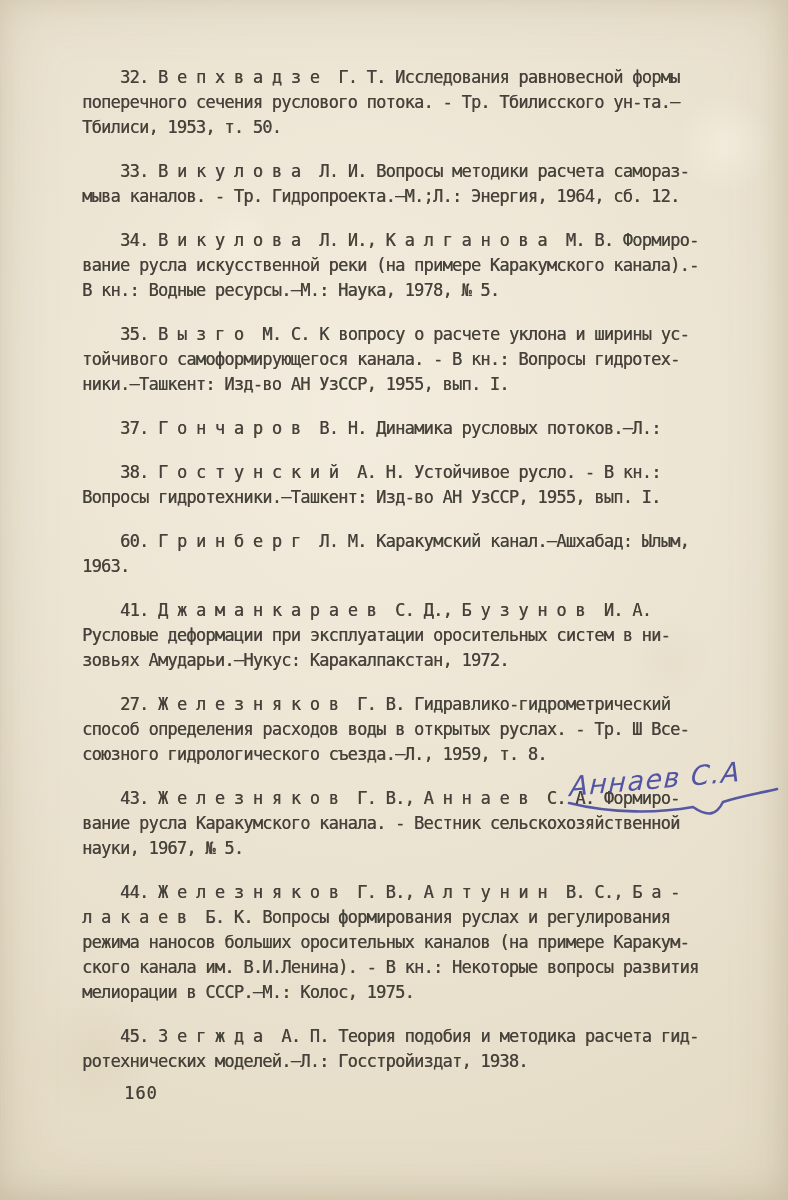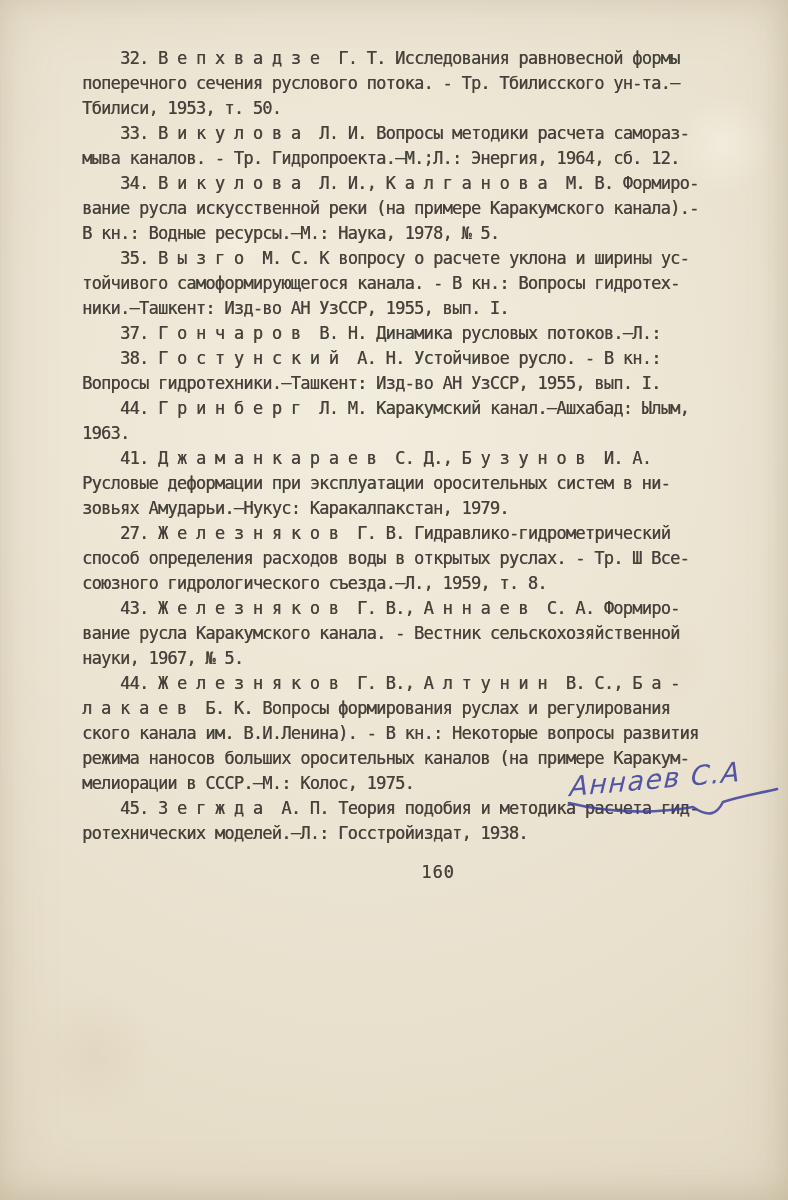--- a/index.html
+++ b/index.html
@@ -35,25 +35,25 @@
     color: #45413a;
     font-size: 17px;
     letter-spacing: -0.75px;
     text-shadow: 0.4px 0.4px 0.45px rgba(70,64,52,0.75);
   }
   .line {
     height: 25px;
     line-height: 25px;
     white-space: pre;
   }
-  .line.first { text-indent: 38px; }
+  .line.first { text-indent: 38px; margin-top: 19px; }
   .folio {
-    margin-top: 14px;
+    margin-top: 7px;
     width: 628px;
-    text-align: center;
+    text-align: left;
     height: 25px; line-height: 25px;
     transform: translateX(42px);
     letter-spacing: 1px;
   }
   .handwriting {
     position: absolute;
     left: 563px; top: 756px;
     width: 226px; height: 70px;
     pointer-events: none;
   }
@@ -92,48 +92,48 @@
     <div>
       <div class="line first">37. Г о н ч а р о в  В. Н. Динамика русловых потоков.—Л.:</div>
     </div>
 
     <div>
       <div class="line first">38. Г о с т у н с к и й  А. Н. Устойчивое русло. - В кн.:</div>
       <div class="line">Вопросы гидротехники.—Ташкент: Изд-во АН УзССР, 1955, вып. I.</div>
     </div>
 
     <div>
-      <div class="line first">44. Г р и н б е р г  Л. М. Каракумский канал.—Ашхабад: Ылым,</div>
+      <div class="line first">60. Г р и н б е р г  Л. М. Каракумский канал.—Ашхабад: Ылым,</div>
       <div class="line">1963.</div>
     </div>
 
 
     <div>
       <div class="line first">41. Д ж а м а н к а р а е в  С. Д., Б у з у н о в  И. А.</div>
       <div class="line">Русловые деформации при эксплуатации оросительных систем в ни-</div>
-      <div class="line">зовьях Амударьи.—Нукус: Каракалпакстан, 1979.</div>
+      <div class="line">зовьях Амударьи.—Нукус: Каракалпакстан, 1972.</div>
     </div>
 
     <div>
       <div class="line first">27. Ж е л е з н я к о в  Г. В. Гидравлико-гидрометрический</div>
       <div class="line">способ определения расходов воды в открытых руслах. - Тр. Ш Все-</div>
       <div class="line">союзного гидрологического съезда.—Л., 1959, т. 8.</div>
     </div>
 
     <div>
       <div class="line first">43. Ж е л е з н я к о в  Г. В., А н н а е в  С. А. Формиро-</div>
       <div class="line">вание русла Каракумского канала. - Вестник сельскохозяйственной</div>
       <div class="line">науки, 1967, № 5.</div>
     </div>
 
     <div>
       <div class="line first">44. Ж е л е з н я к о в  Г. В., А л т у н и н  В. С., Б а -</div>
       <div class="line">л а к а е в  Б. К. Вопросы формирования руслах и регулирования</div>
+      <div class="line">режима наносов больших оросительных каналов (на примере Каракум-</div>
       <div class="line">ского канала им. В.И.Ленина). - В кн.: Некоторые вопросы развития</div>
-      <div class="line">режима наносов больших оросительных каналов (на примере Каракум-</div>
       <div class="line">мелиорации в СССР.—М.: Колос, 1975.</div>
     </div>
 
     <div>
       <div class="line first">45. З е г ж д а  А. П. Теория подобия и методика расчета гид-</div>
       <div class="line">ротехнических моделей.—Л.: Госстройиздат, 1938.</div>
     </div>
 
 
     <div class="folio">160</div>

